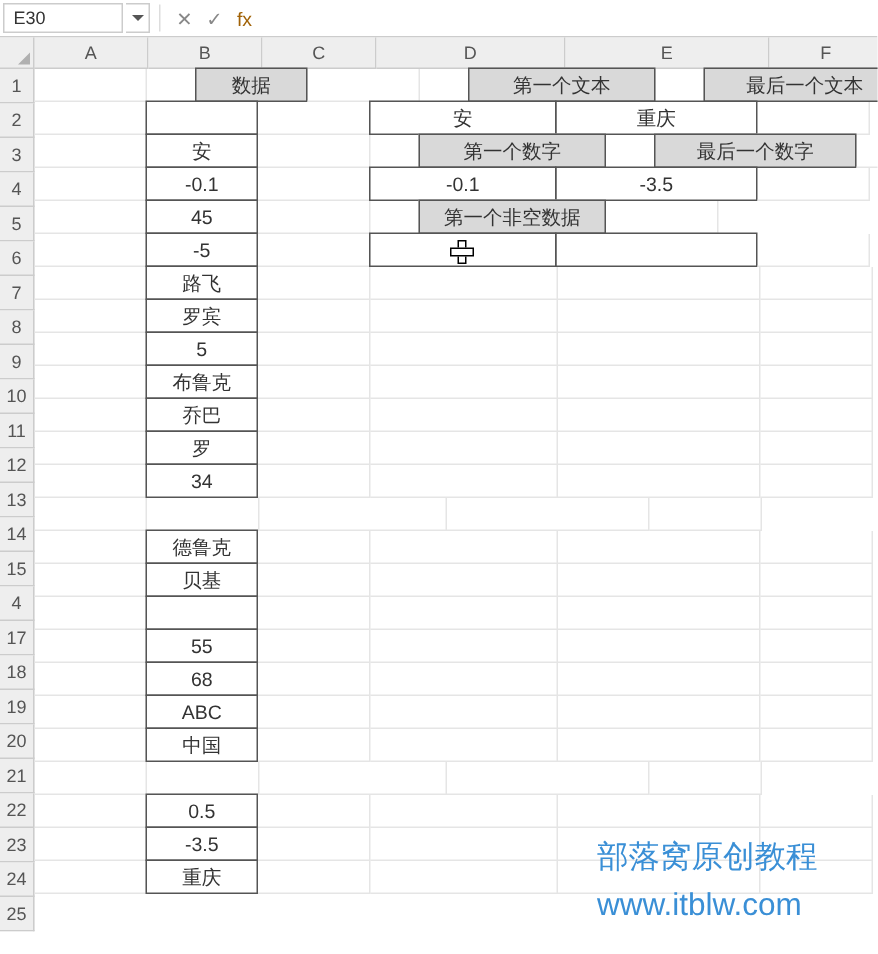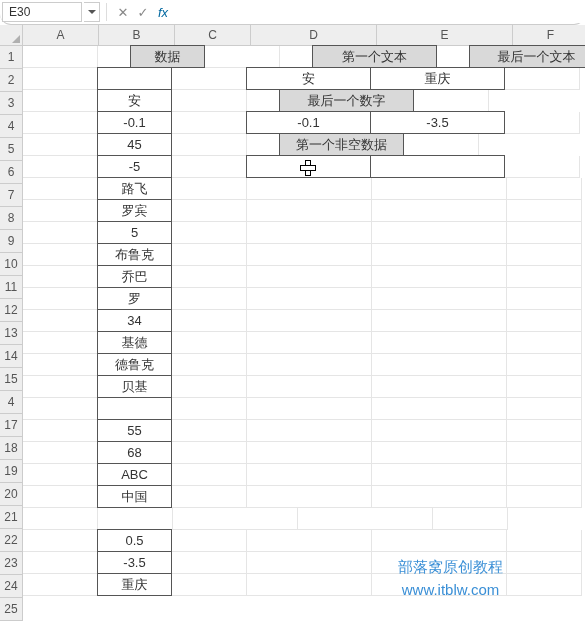--- a/index.html
+++ b/index.html
@@ -9,21 +9,20 @@
     font-size: 13px;
     background: #fff;
     color: #333;
   }
   .formula-bar {
     display: flex;
     align-items: center;
     border-bottom: 1px solid #ccc;
     height: 24px;
     background: #fff;
-    border-radius: 11px;
   }
   .name-box {
     width: 80px;
     height: 20px;
     border: 1px solid #ccc;
     padding: 1px 6px;
     font-size: 12px;
     display: flex;
     align-items: center;
     box-sizing: border-box;
@@ -46,22 +45,21 @@
     background: #ddd;
     margin: 0 6px;
   }
   .fb-btn {
     width: 20px;
     text-align: center;
     color: #888;
     font-size: 13px;
   }
   .fb-btn.fx {
-    font-style: italic;
-    color: #0369a1;
+    color: #a16207;
   }
   .formula-input {
     flex: 1;
     height: 20px;
     padding: 1px 6px;
     font-size: 12px;
     border: none;
     outline: none;
   }
   .grid-wrap {
@@ -144,25 +142,24 @@
   }
   .cA { width: 75px; }
   .cB { width: 75px; }
   .cC { width: 75px; }
   .cD { width: 125px; }
   .cE { width: 135px; }
   .cF { width: 75px; }
   .watermark {
     position: absolute;
     color: #3a8fd6;
-    font-size: 15px;
+    font-size: 21px;
     left: 375px;
     top: 510px;
     line-height: 1.5;
-    text-align: center;
   }
   .cursor-plus {
     position: absolute;
     width: 16px;
     height: 16px;
     pointer-events: none;
   }
   .cursor-plus::before, .cursor-plus::after {
     content: "";
     position: absolute;
@@ -251,20 +248,21 @@
           <div class="cell cB border-box"></div>
           <div class="cell cC"></div>
           <div class="cell cD border-box">安</div>
           <div class="cell cE border-box">重庆</div>
           <div class="cell cF"></div>
         </div>
         <div class="row">
           <div class="cell cA"></div>
           <div class="cell cB border-box">安</div>
           <div class="cell cC"></div>
+          <div class="cell cD border-box header-fill">第一个数字</div>
           <div class="cell cE border-box header-fill">最后一个数字</div>
           <div class="cell cF"></div>
         </div>
         <div class="row">
           <div class="cell cA"></div>
           <div class="cell cB border-box">-0.1</div>
           <div class="cell cC"></div>
           <div class="cell cD border-box">-0.1</div>
           <div class="cell cE border-box">-3.5</div>
           <div class="cell cF"></div>
@@ -335,21 +333,20 @@
         <div class="row">
           <div class="cell cA"></div>
           <div class="cell cB border-box">34</div>
           <div class="cell cC"></div>
           <div class="cell cD"></div>
           <div class="cell cE"></div>
           <div class="cell cF"></div>
         </div>
         <div class="row">
           <div class="cell cA"></div>
-          <div class="cell cB border-box">基德</div>
           <div class="cell cC"></div>
           <div class="cell cD"></div>
           <div class="cell cE"></div>
           <div class="cell cF"></div>
         </div>
         <div class="row">
           <div class="cell cA"></div>
           <div class="cell cB border-box">德鲁克</div>
           <div class="cell cC"></div>
           <div class="cell cD"></div>

